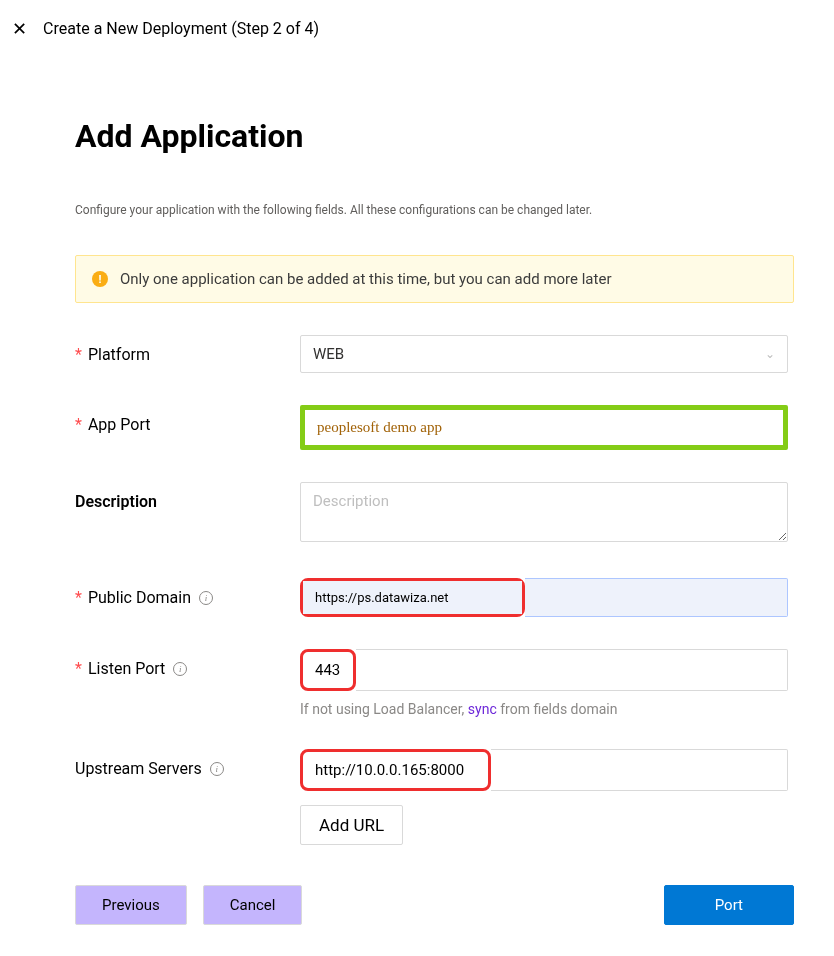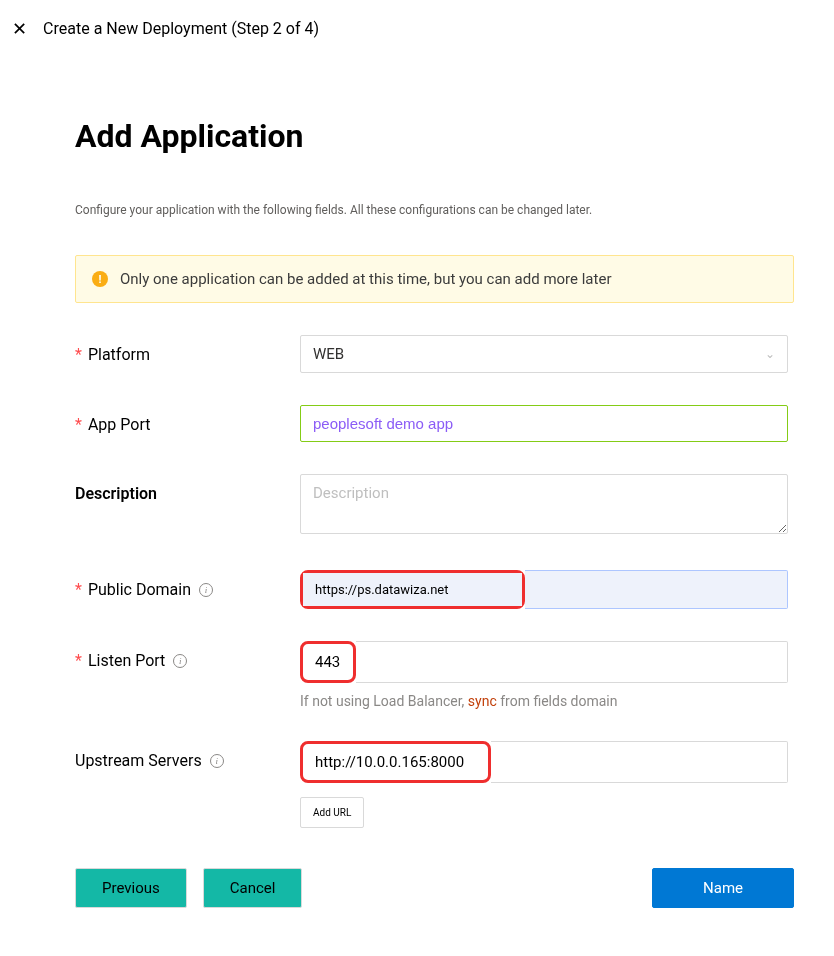--- a/index.html
+++ b/index.html
@@ -120,46 +120,46 @@
     background: #fff;
     cursor: pointer;
     border-radius: 2px;
   }
   .chevron {
     color: #bfbfbf;
     font-size: 12px;
   }
   .text-input {
     width: 100%;
-    border: 1px solid #84cc16;
-    padding: 9px 12px;
-    font-size: 15px;
-    font-family: Liberation Sans, sans-serif;
-    color: #8b5cf6;
+    border: 5px solid #84cc16;
+    padding: 9px 12px;
+    font-size: 15px;
+    font-family: Liberation Serif, serif;
+    color: #a16207;
     border-radius: 2px;
   }
   .textarea-input {
     width: 100%;
     border: 1px solid #d9d9d9;
     padding: 9px 12px;
     font-size: 15px;
     font-family: inherit;
     resize: both;
     min-height: 60px;
     border-radius: 2px;
   }
   .textarea-input::placeholder,
   .text-input::placeholder { color: #bfbfbf; }
   .hint-text {
     font-size: 14px;
     color: #8a8886;
     margin-top: 10px;
   }
   .sync-link {
-    color: #c2410c;
+    color: #6d28d9;
     cursor: pointer;
   }
   .port-wrap { display:flex; }
   .port-callout {
     border: 3px solid #ef2e2e;
     border-radius: 8px;
     display: inline-block;
   }
   .port-input {
     border: none;
@@ -218,38 +218,38 @@
   .us-rest {
     flex:1;
     border: 1px solid #d9d9d9;
     border-left: none;
     border-radius: 0 2px 2px 0;
   }
   .add-url-btn {
     margin-top: 14px;
     border: 1px solid #d9d9d9;
     background: #fff;
-    padding: 9px 12px;
-    font-size: 10px;
+    padding: 9px 18px;
+    font-size: 17px;
     cursor: pointer;
     font-family: inherit;
     border-radius: 2px;
   }
   .footer-buttons {
     display: flex;
     justify-content: space-between;
     padding: 0 40px 0 75px;
     margin-top: 40px;
   }
   .footer-left { display:flex; gap:16px; }
   .btn {
     padding: 10px 26px;
     font-size: 15px;
     border: 1px solid #d9d9d9;
-    background: #14b8a6;
+    background: #c4b5fd;
     cursor: pointer;
     font-family: inherit;
     border-radius: 2px;
   }
   .btn-primary {
     background: #0078d4;
     border-color: #0078d4;
     color: #fff;
     padding: 10px 50px;
   }
@@ -353,14 +353,14 @@
       <button class="add-url-btn">Add URL</button>
     </div>
   </div>
 </div>
 
 <div class="footer-buttons">
   <div class="footer-left">
     <button class="btn">Previous</button>
     <button class="btn">Cancel</button>
   </div>
-  <button class="btn btn-primary">Name</button>
+  <button class="btn btn-primary">Port</button>
 </div>
 
 </body></html>

